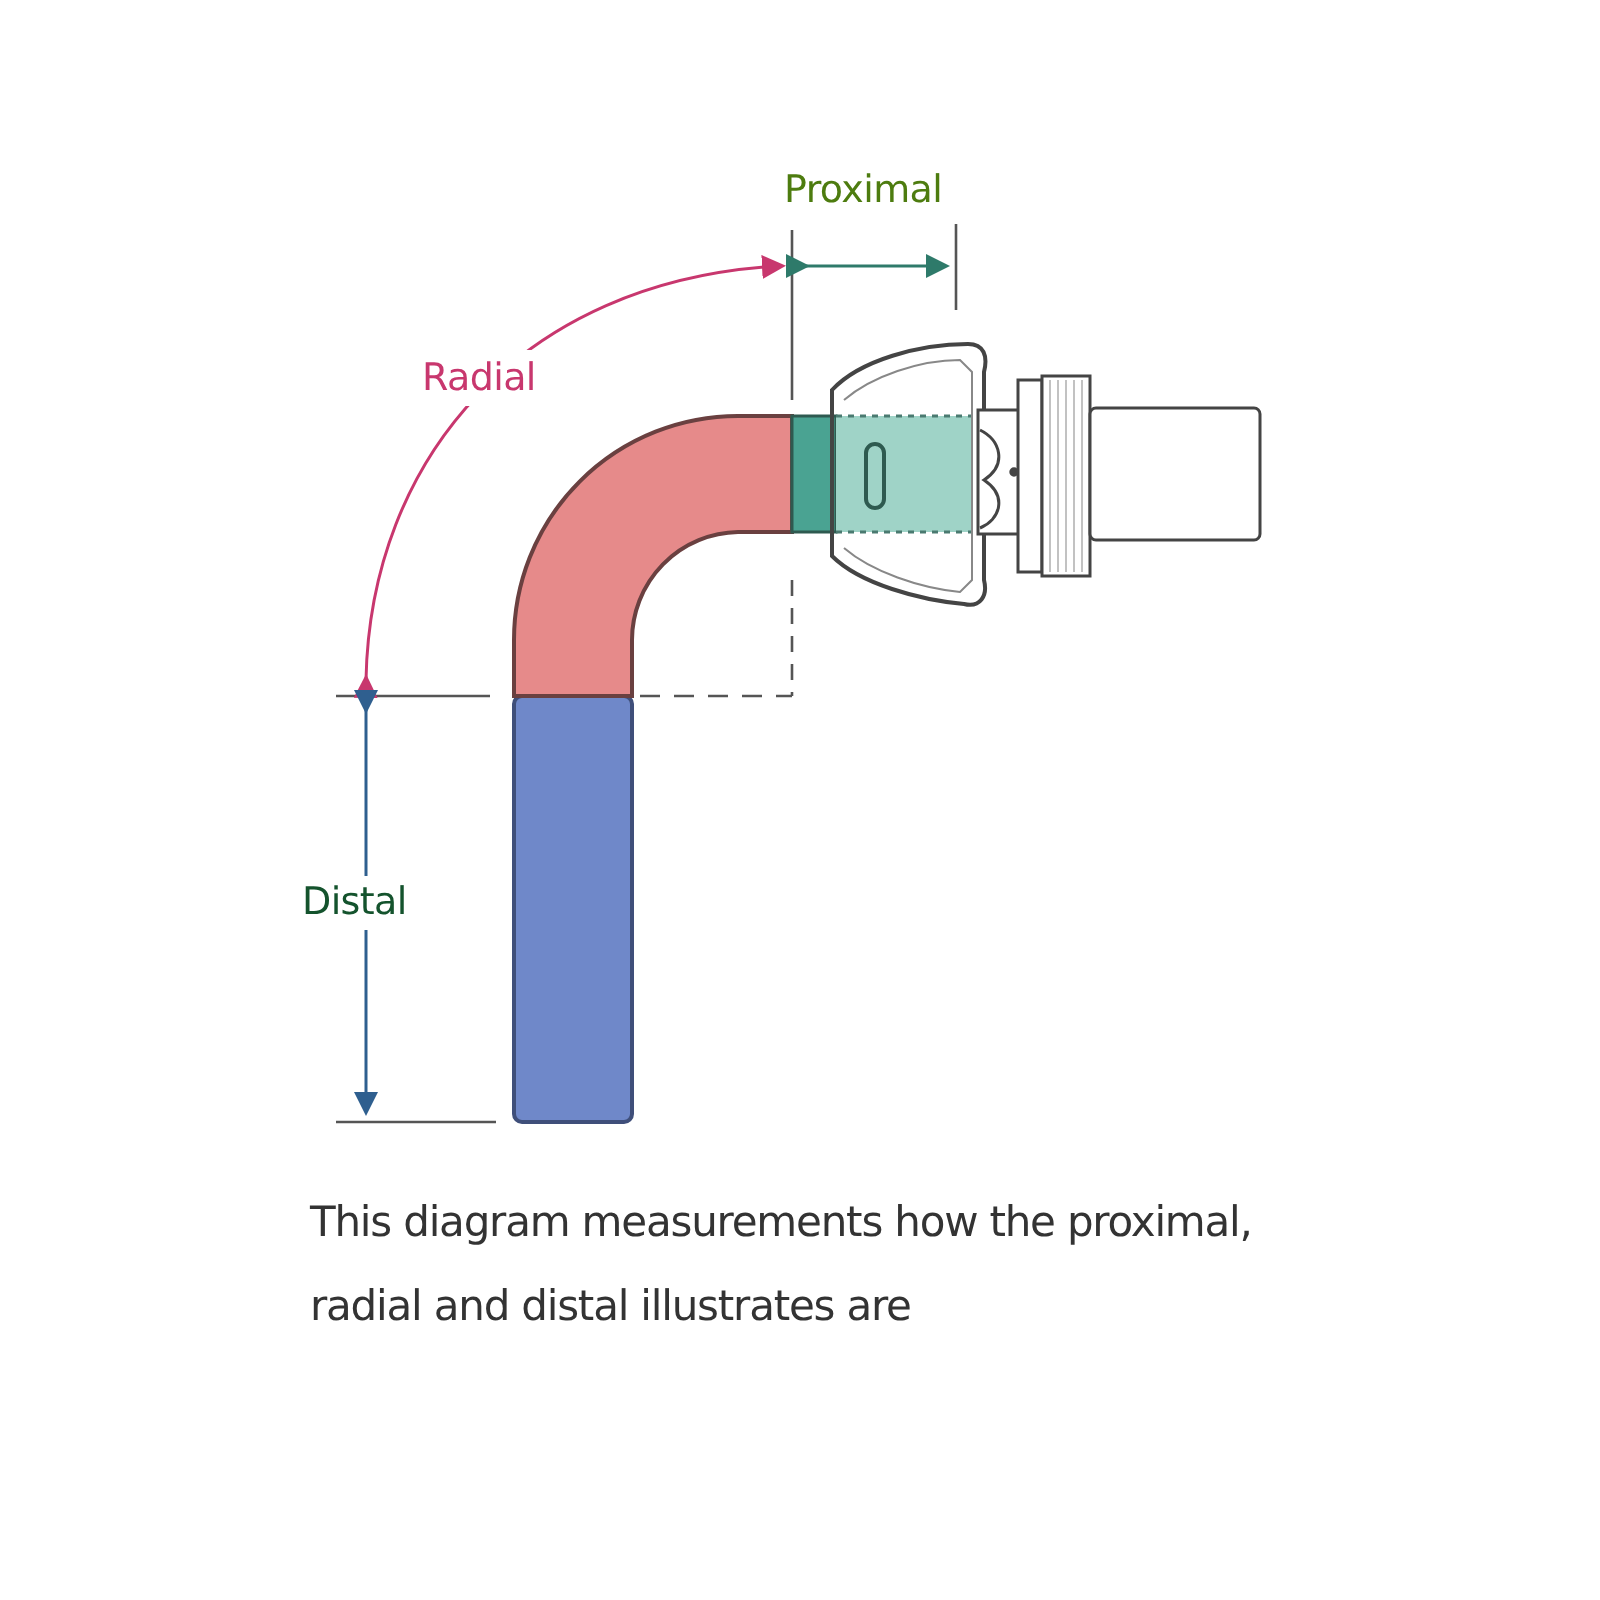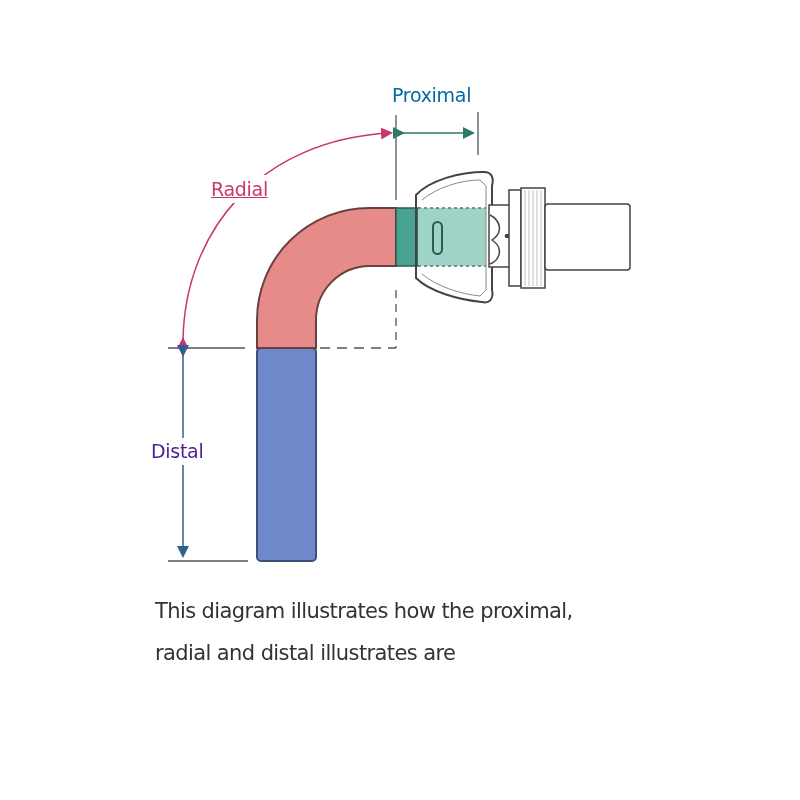--- a/index.html
+++ b/index.html
@@ -71,20 +71,20 @@
 
   <line x1="402" y1="133" x2="472" y2="133" stroke="#2e7a6a" stroke-width="1.5" marker-start="url(#arrG)" marker-end="url(#arrG)"></line>
 
   <path d="M183,340 C185,230 260,140 390,133" fill="none" stroke="#c8376e" stroke-width="1.5" marker-start="url(#arrR)" marker-end="url(#arrR)"></path>
   <rect x="205" y="175" width="70" height="28" fill="#fff"></rect>
 
   <line x1="183" y1="354" x2="183" y2="438" stroke="#2f5f8f" stroke-width="1.5" marker-start="url(#arrB)"></line>
   <line x1="183" y1="465" x2="183" y2="555" stroke="#2f5f8f" stroke-width="1.5" marker-end="url(#arrB)"></line>
 </svg>
 
-<div class="lbl" style="left:392px; top:84px; color:#0369a1;">Proximal</div>
-<div class="lbl" style="left:211px; top:178px; color:#c8376e;text-decoration:underline;">Radial</div>
-<div class="lbl" style="left:151px; top:440px; color:#4c1d95;">Distal</div>
+<div class="lbl" style="left:392px; top:84px; color:#4d7c0f;">Proximal</div>
+<div class="lbl" style="left:211px; top:178px; color:#c8376e;">Radial</div>
+<div class="lbl" style="left:151px; top:440px; color:#14532d;">Distal</div>
 
 <div class="caption">
-  <span>This diagram illustrates how the proximal,</span>
+  <span>This diagram measurements how the proximal,</span>
   <span>radial and distal illustrates are</span>
 </div>
 
 </body></html>

